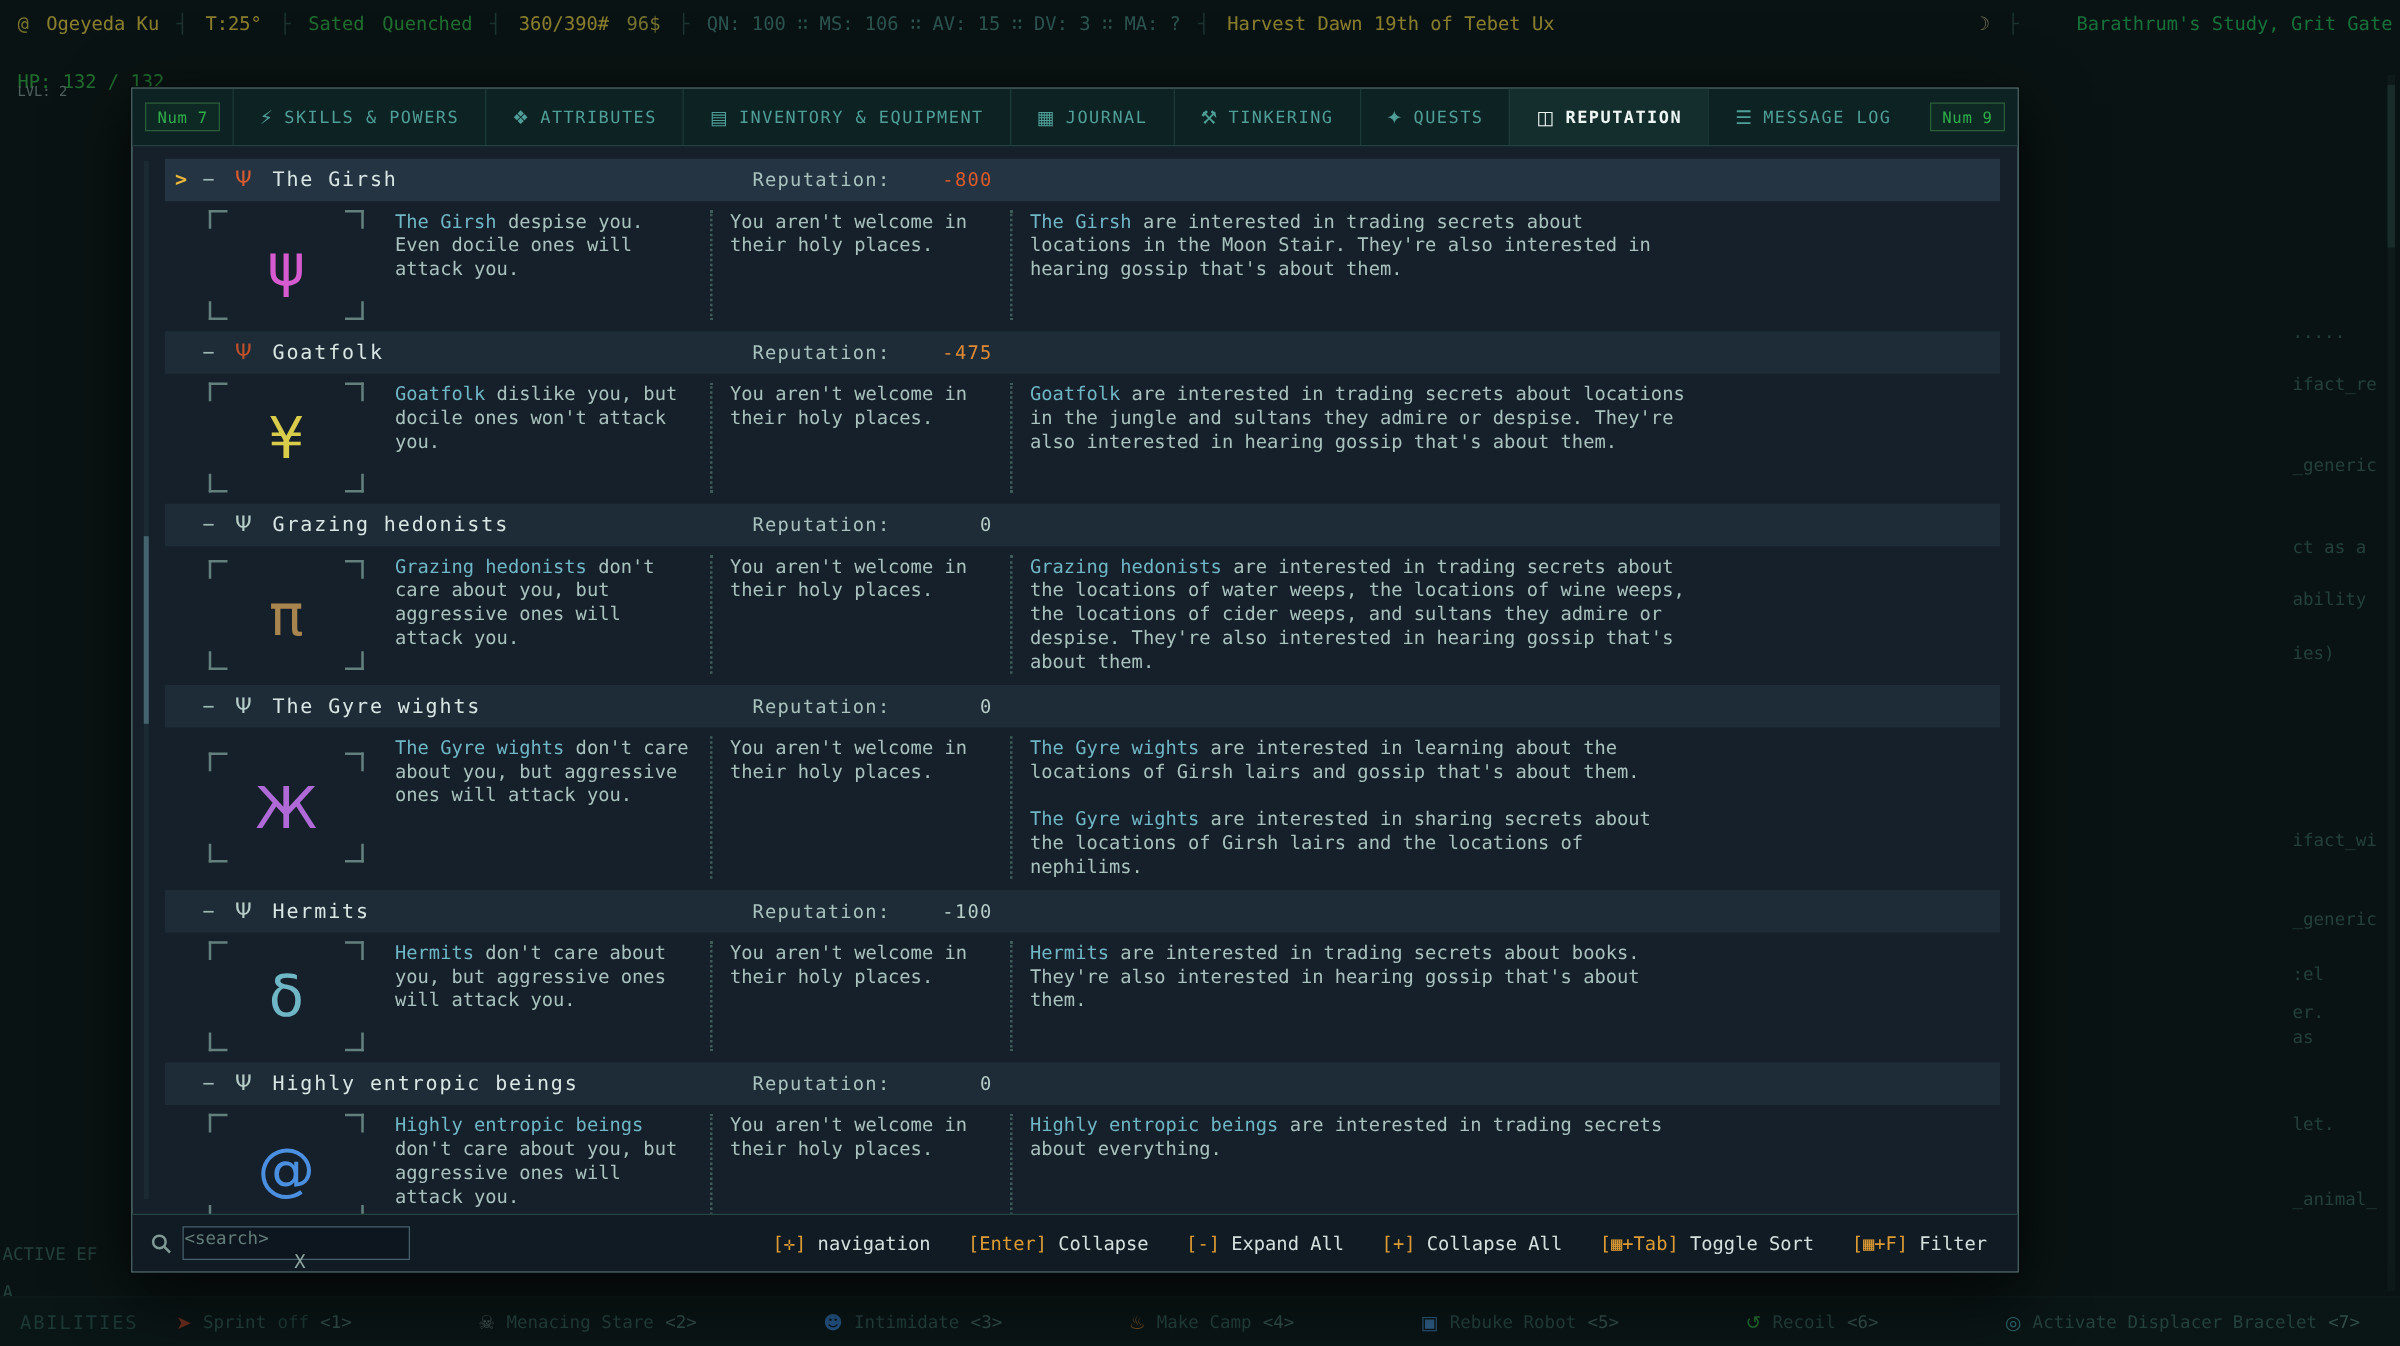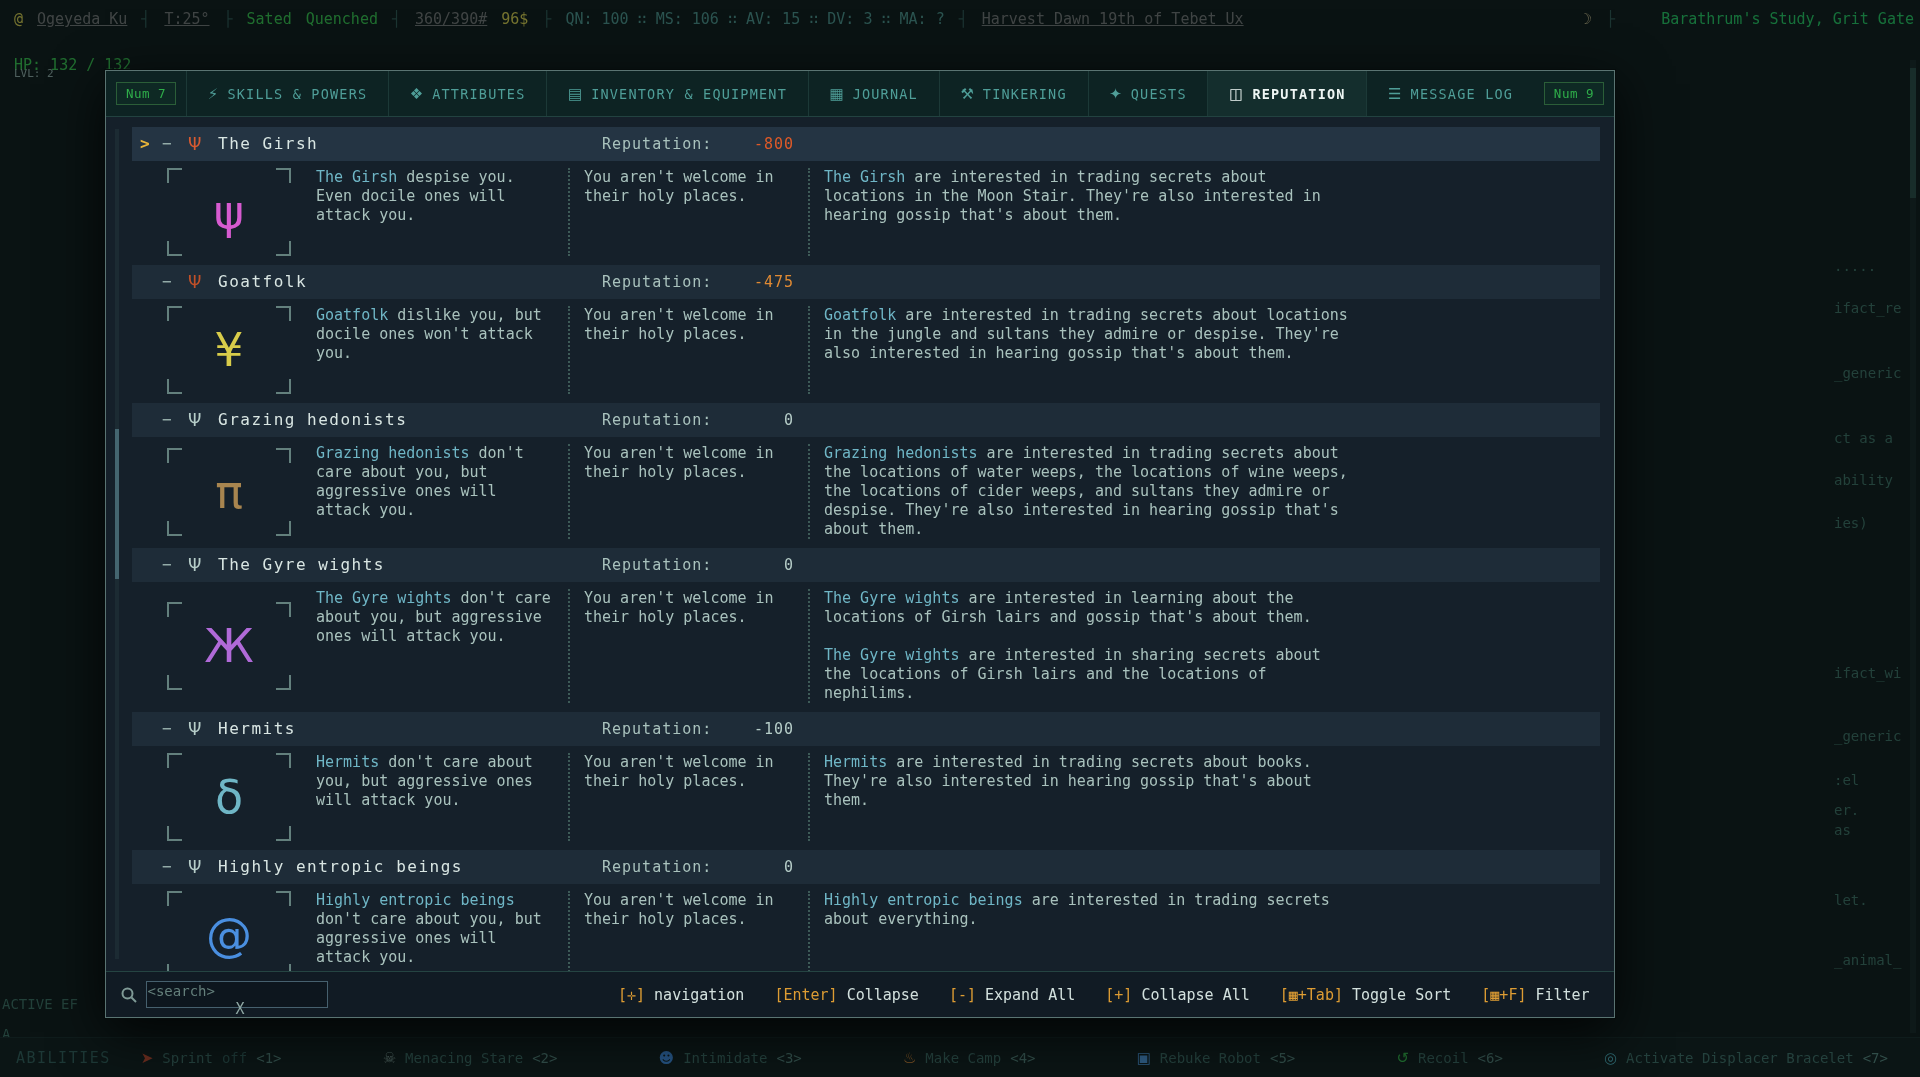--- a/index.html
+++ b/index.html
@@ -7,21 +7,21 @@
   body {
     width:1920px; height:1077px; position:relative; overflow:hidden;
     background:#0a1313; color:#a9c2bd;
     font-family:"DejaVu Sans Mono","DejaVu Sans",monospace;
   }
 
   
   .bg { position:absolute; inset:0; opacity:.52; }
   .hud { position:absolute; top:10px; left:14px; right:6px; display:flex; align-items:center; gap:14px; font-size:15px; white-space:nowrap; overflow:hidden; }
   .sep { color:#2d5450; }
-  .grey { color:#737373;text-decoration:underline; }
+  .grey { color:#fde047; }
   .green { color:#35c24a; }
   .yellow { color:#d8cc4a; }
   .teal { color:#4a8f88; }
   .loc { color:#22c55e;margin-left:32px; }
   .moon { color:#c9b98a; }
   .push { margin-left:auto; }
   .hud2 { position:absolute; top:56px; left:14px; font-size:15px; color:#35c24a; }
   .hud3 { position:absolute; top:67px; left:14px; font-size:11px; color:#8fa8a4; }
   .frag { position:absolute; font-size:14px; color:#3a6b5f; white-space:nowrap; }
   .uscroll { position:absolute; right:4px; top:60px; bottom:44px; width:6px; background:#132020; }

